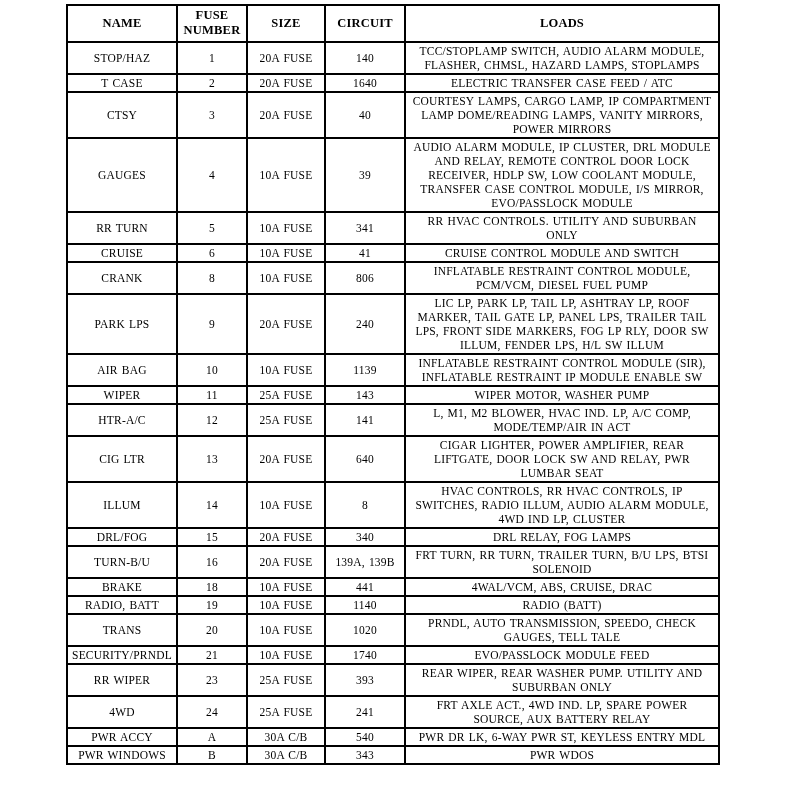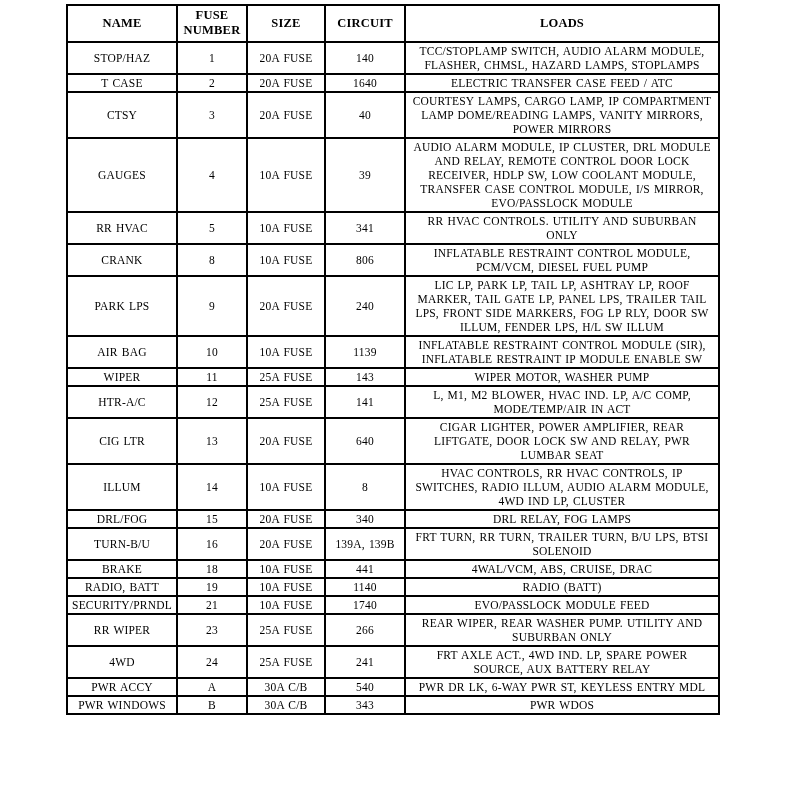--- a/index.html
+++ b/index.html
@@ -92,27 +92,34 @@
           <td>COURTESY LAMPS, CARGO LAMP, IP COMPARTMENT LAMP DOME/READING LAMPS, VANITY MIRRORS, POWER MIRRORS</td>
         </tr>
         <tr>
           <td>GAUGES</td>
           <td>4</td>
           <td>10A FUSE</td>
           <td>39</td>
           <td>AUDIO ALARM MODULE, IP CLUSTER, DRL MODULE AND RELAY, REMOTE CONTROL DOOR LOCK RECEIVER, HDLP SW, LOW COOLANT MODULE, TRANSFER CASE CONTROL MODULE, I/S MIRROR, EVO/PASSLOCK MODULE</td>
         </tr>
         <tr>
-          <td>RR HVAC</td>
+          <td>RR TURN</td>
           <td>5</td>
           <td>10A FUSE</td>
           <td>341</td>
           <td>RR HVAC CONTROLS. UTILITY AND SUBURBAN ONLY</td>
         </tr>
         <tr>
+          <td>CRUISE</td>
+          <td>6</td>
+          <td>10A FUSE</td>
+          <td>41</td>
+          <td>CRUISE CONTROL MODULE AND SWITCH</td>
+        </tr>
+        <tr>
           <td>CRANK</td>
           <td>8</td>
           <td>10A FUSE</td>
           <td>806</td>
           <td>INFLATABLE RESTRAINT CONTROL MODULE, PCM/VCM, DIESEL FUEL PUMP</td>
         </tr>
         <tr>
           <td>PARK LPS</td>
           <td>9</td>
           <td>20A FUSE</td>
@@ -176,31 +183,38 @@
           <td>4WAL/VCM, ABS, CRUISE, DRAC</td>
         </tr>
         <tr>
           <td>RADIO, BATT</td>
           <td>19</td>
           <td>10A FUSE</td>
           <td>1140</td>
           <td>RADIO (BATT)</td>
         </tr>
         <tr>
+          <td>TRANS</td>
+          <td>20</td>
+          <td>10A FUSE</td>
+          <td>1020</td>
+          <td>PRNDL, AUTO TRANSMISSION, SPEEDO, CHECK GAUGES, TELL TALE</td>
+        </tr>
+        <tr>
           <td>SECURITY/PRNDL</td>
           <td>21</td>
           <td>10A FUSE</td>
           <td>1740</td>
           <td>EVO/PASSLOCK MODULE FEED</td>
         </tr>
         <tr>
           <td>RR WIPER</td>
           <td>23</td>
           <td>25A FUSE</td>
-          <td>266</td>
+          <td>393</td>
           <td>REAR WIPER, REAR WASHER PUMP. UTILITY AND SUBURBAN ONLY</td>
         </tr>
         <tr>
           <td>4WD</td>
           <td>24</td>
           <td>25A FUSE</td>
           <td>241</td>
           <td>FRT AXLE ACT., 4WD IND. LP, SPARE POWER SOURCE, AUX BATTERY RELAY</td>
         </tr>
         <tr>

